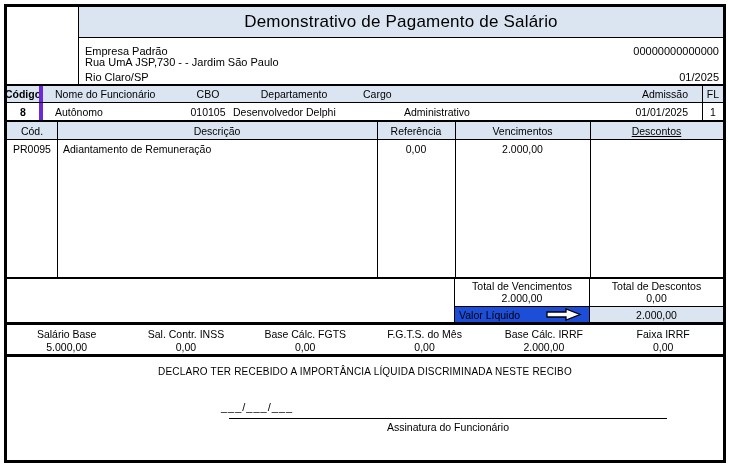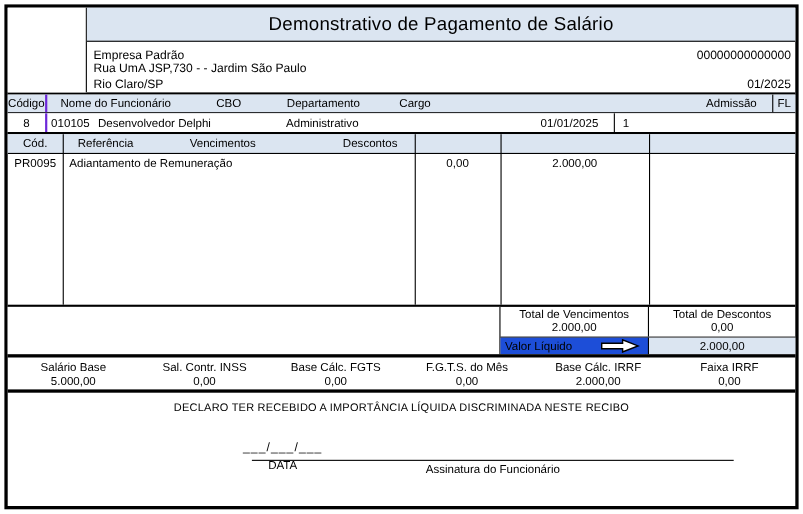--- a/index.html
+++ b/index.html
@@ -12,34 +12,34 @@
   .title-bar{position:absolute;left:72px;top:0;width:644px;height:31px;background:#dbe5f1;border-bottom:1px solid #000;box-sizing:border-box;display:flex;align-items:center;justify-content:center;font-size:17px;letter-spacing:.2px;}
   .company{position:absolute;left:72px;top:31px;width:644px;height:46px;font-size:11px;}
   .company .line{position:absolute;left:6px;right:4px;height:15px;display:flex;justify-content:space-between;align-items:center;}
   .company .l1{top:5px;} .company .l2{top:16px;} .company .l3{top:31px;gap:32px;}
 
   
   .emp{position:absolute;left:0;top:79px;width:716px;height:36px;border-bottom:2px solid #000;box-sizing:border-box;font-size:10.5px;}
   .emp .hrow{position:absolute;left:0;top:0;width:716px;height:17px;background:#dbe5f1;border-bottom:1px solid #000;box-sizing:border-box;display:flex;}
   .emp .vrow{position:absolute;left:0;top:17px;width:716px;height:17px;display:flex;background:#fff;}
   .emp .c{display:flex;align-items:center;justify-content:center;box-sizing:border-box;white-space:nowrap;overflow:hidden;}
-  .emp .c1{width:36px;border-right:2px solid #6d28d9;}
+  .emp .c1{width:36px;border-right:4px solid #6d28d9;font-weight:bold;}
   .emp .c2{width:144px;justify-content:flex-start;padding-left:12px;}
   .emp .c3{width:42px;}
   .emp .c4{width:143px;justify-content:flex-start;padding-left:4px;}
   .emp .c5{width:130px;}
   .emp .c6{width:201px;justify-content:flex-end;padding-right:14px;border-right:1px solid #000;}
   .emp .c7{width:20px;}
 
   
   .items{position:absolute;left:0;top:115px;width:716px;height:155px;box-sizing:border-box;font-size:10.5px;}
   .items .hrow{position:absolute;left:0;top:0;width:716px;height:18px;background:#dbe5f1;border-bottom:1px solid #000;box-sizing:border-box;display:flex;}
   .items .grid{position:absolute;left:0;top:18px;width:716px;height:137px;}
   .items .c{display:flex;align-items:center;justify-content:center;box-sizing:border-box;white-space:nowrap;}
-  .items .k1{width:50px;} .items .k2{width:320px;} .items .k3{width:78px;} .items .k4{width:135px;} .items .k5{width:133px;}
+  .items .k1{width:50px;} .items .k2{width:320px;} .items .k3{width:78px;} .items .k4{width:135px;} .items .k5{width:133px;text-decoration:underline;}
   .vline{position:absolute;top:0;bottom:0;width:0;border-left:1px solid #000;}
   .items .v1{left:50px;top:-18px;} .items .v2{left:370px;top:-18px;} .items .v3{left:448px;top:-18px;} .items .v4{left:583px;top:-18px;}
   .items .row{position:absolute;left:0;top:3px;width:716px;display:flex;}
   .items .row .k2{justify-content:flex-start;padding-left:6px;}
 
   
   .totals{position:absolute;left:0;top:270px;width:716px;height:45px;border-top:2px solid #000;box-sizing:border-box;font-size:10.5px;}
   .totals .leftbox{position:absolute;left:0;top:0;width:448px;height:43px;border-right:1px solid #000;box-sizing:border-box;background:#fff;}
   .tcol{position:absolute;top:0;height:27px;box-sizing:border-box;text-align:center;}
   .tcol .tl{height:13px;line-height:14px;} .tcol .tv{height:13px;line-height:13px;}
@@ -92,31 +92,33 @@
       <div class="c c1">Código</div>
       <div class="c c2">Nome do Funcionário</div>
       <div class="c c3">CBO</div>
       <div class="c c5">Departamento</div>
       <div class="c c4">Cargo</div>
       <div class="c c6">Admissão</div>
       <div class="c c7">FL</div>
     </div>
     <div class="vrow">
       <div class="c c1">8</div>
+      <div class="c c2">Autônomo</div>
       <div class="c c3">010105</div>
       <div class="c c4">Desenvolvedor Delphi</div>
       <div class="c c5">Administrativo</div>
       <div class="c c6">01/01/2025</div>
       <div class="c c7">1</div>
     </div>
   </div>
 
   <div class="items">
     <div class="hrow">
       <div class="c k1">Cód.</div>
+      <div class="c k2">Descrição</div>
       <div class="c k3">Referência</div>
       <div class="c k4">Vencimentos</div>
       <div class="c k5">Descontos</div>
     </div>
     <div class="grid">
       <div class="vline v1"></div>
       <div class="vline v2"></div>
       <div class="vline v3"></div>
       <div class="vline v4"></div>
       <div class="row">
@@ -176,19 +178,18 @@
     <div class="bc">
       <div class="bl">Faixa IRRF</div>
       <div class="bv">0,00</div>
     </div>
   </div>
 
   <div class="decl">
     <div class="dtext">DECLARO TER RECEBIDO A IMPORTÂNCIA LÍQUIDA DISCRIMINADA NESTE RECIBO</div>
     <div class="datefield">
       <div class="du">___/___/___</div>
-      <div class="dl">DATA</div>
     </div>
     <div class="sigline"></div>
     <div class="siglabel">Assinatura do Funcionário</div>
   </div>
 
 </div>
 
 </body></html>

